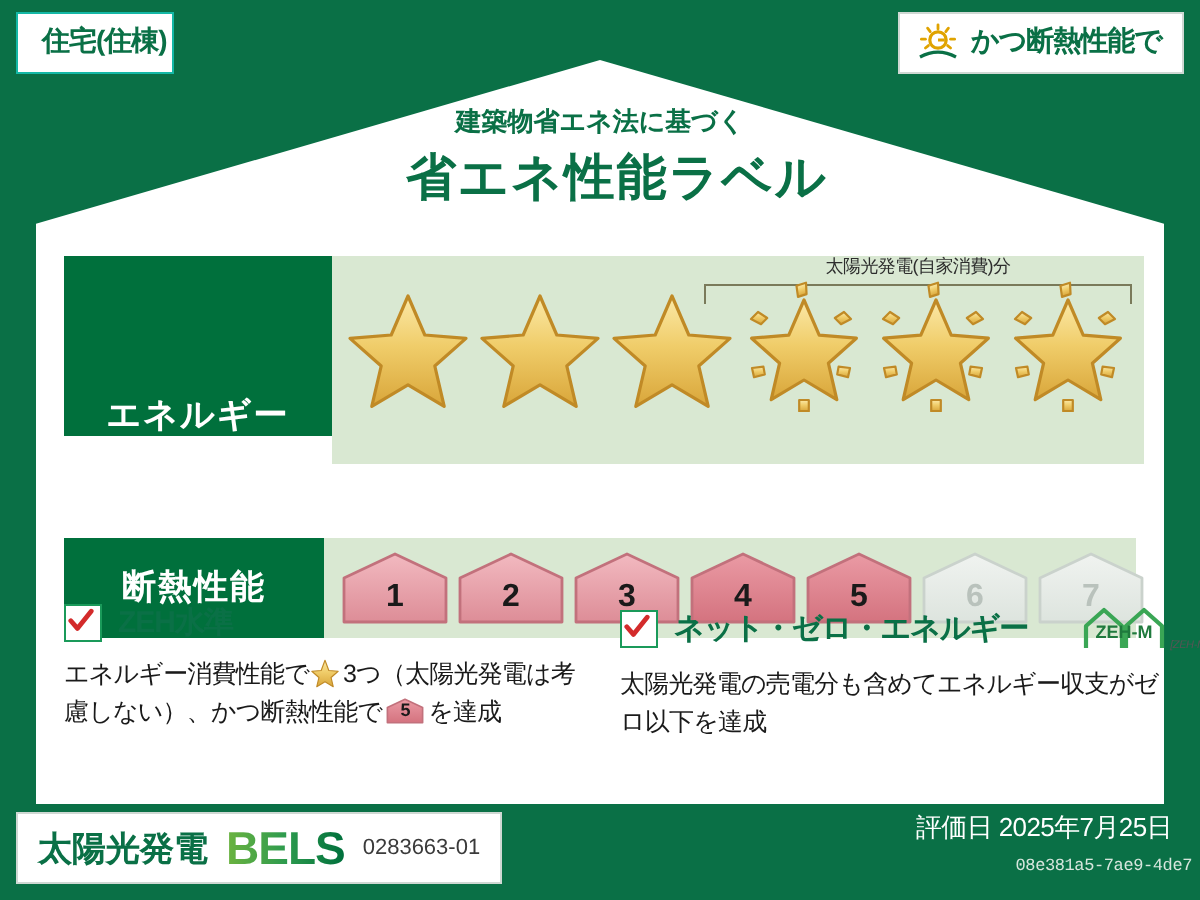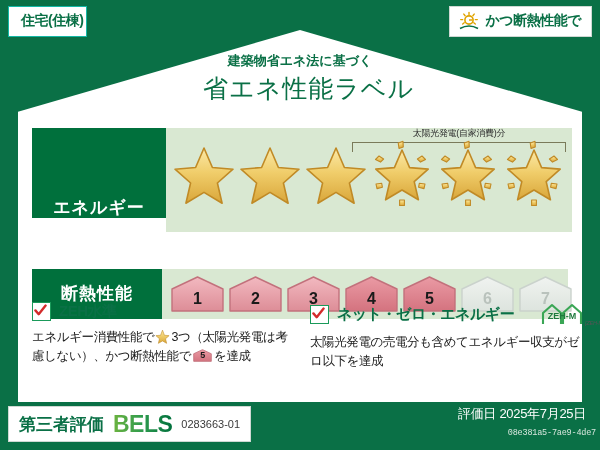--- a/index.html
+++ b/index.html
@@ -37,21 +37,21 @@
     letter-spacing:-0.5px;white-space:nowrap;
   }
   .sun-ico{width:22px;height:20px;flex:0 0 auto;}
   
   .t-sub{
     position:absolute;left:0;right:0;top:52px;text-align:center;
     font-size:13px;font-weight:bold;color:#0a7046;letter-spacing:0px;
   }
   .t-main{
     position:absolute;left:0;right:0;top:72px;text-align:center;
-    font-size:25px;font-weight:normal;color:#0a7046;letter-spacing:1px;padding-left:17px;
+    font-size:25px;font-weight:bold;color:#0a7046;letter-spacing:1px;padding-left:17px;
   }
   
   .row{position:absolute;left:32px;display:flex;align-items:stretch;}
   .row-lbl{
     background:#00703c;color:#ffffff;
     display:flex;align-items:center;justify-content:center;
     text-align:center;font-weight:bold;letter-spacing:1px;
     line-height:1.25;
   }
   .row-body{background:#d9e8d2;position:relative;}
@@ -346,20 +346,20 @@
           <path d="M23 22 L23 11 L32 3 L41 11 L41 22" fill="none" stroke="#3aa655" stroke-width="2.1" stroke-linejoin="round"></path>
           <text x="22" y="17" font-family="Liberation Sans, sans-serif" font-size="9" font-weight="bold" fill="#1f7a3d" text-anchor="middle">ZEH-M</text>
         </svg>
         <i class="zehm-cap">[ZEH-M]</i>
       </span>
     </div>
     <div class="crit-body">太陽光発電の売電分も含めてエネルギー収支がゼロ以下を達成</div>
   </div>
 
   <div class="bels">
-    <span class="bels-jp">第三者評価</span>
+    <span class="bels-jp">太陽光発電</span>
     <span class="bels-en">BELS</span>
     <span class="bels-no">0283663-01</span>
   </div>
   <div class="f-date">評価日 2025年7月25日</div>
   <div class="f-hash">08e381a5-7ae9-4de7</div>
 
 </div>
 
 </body></html>

